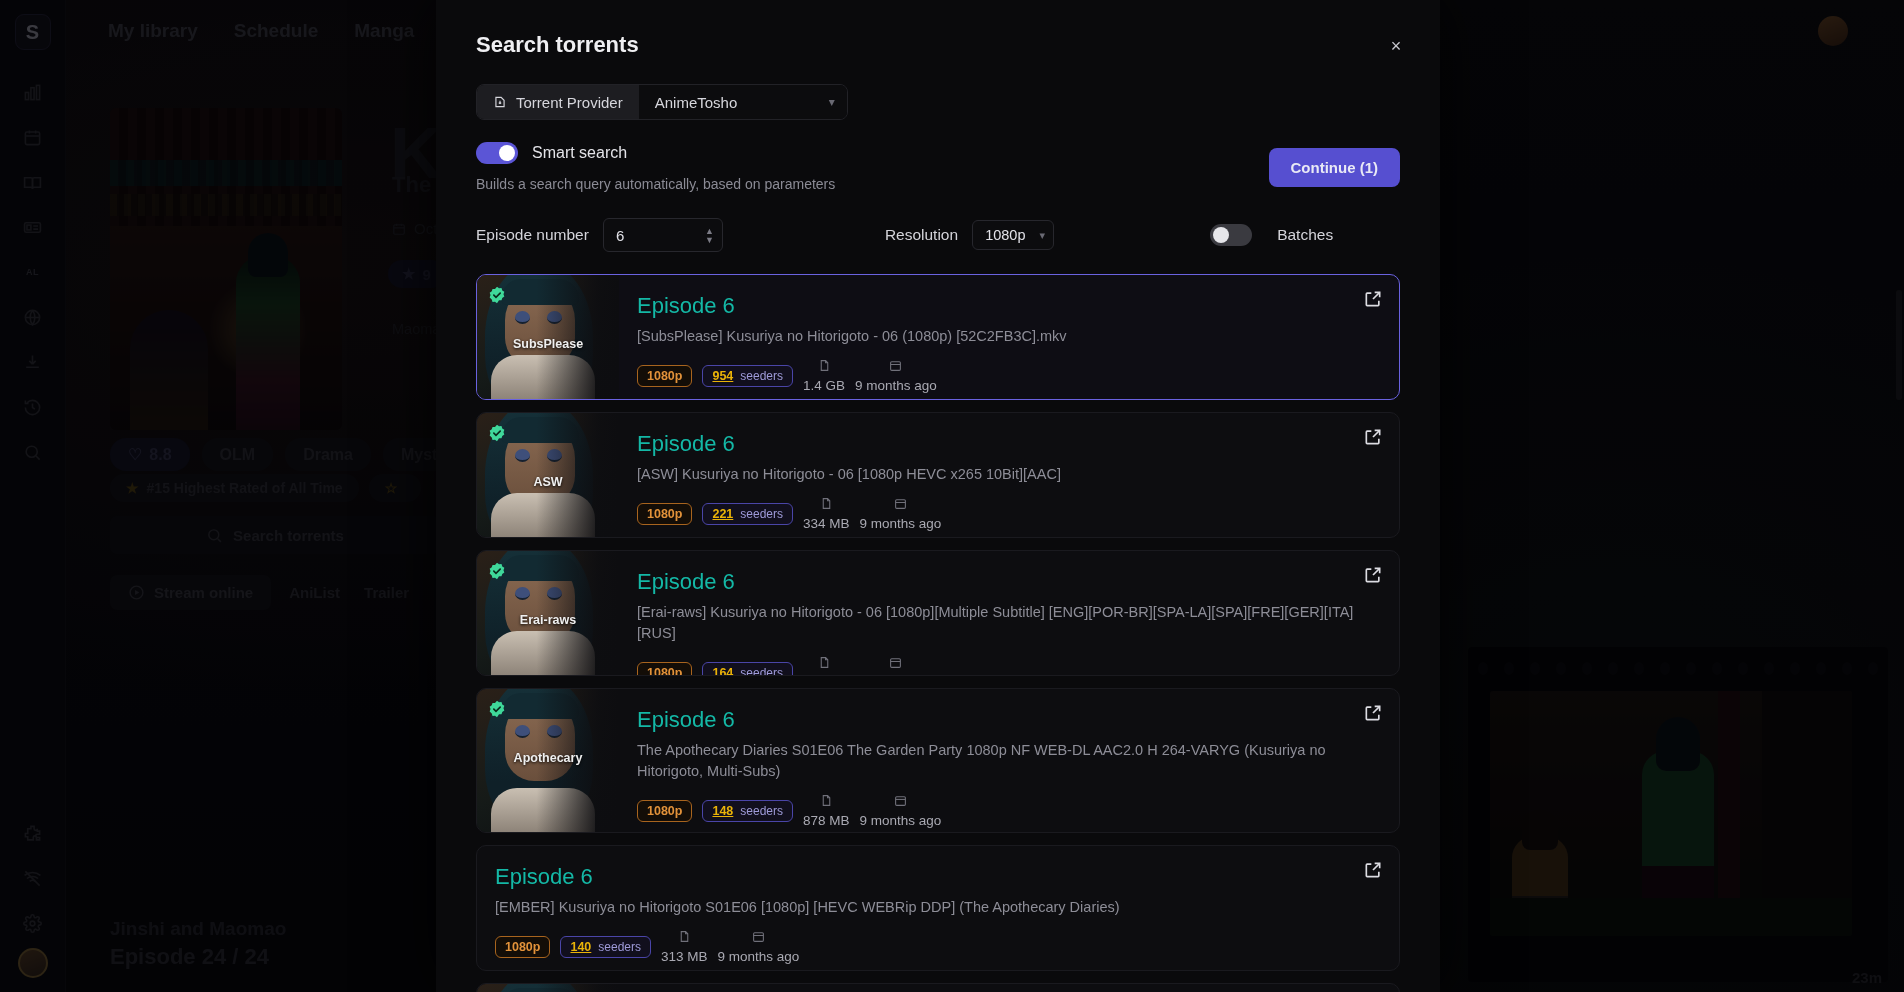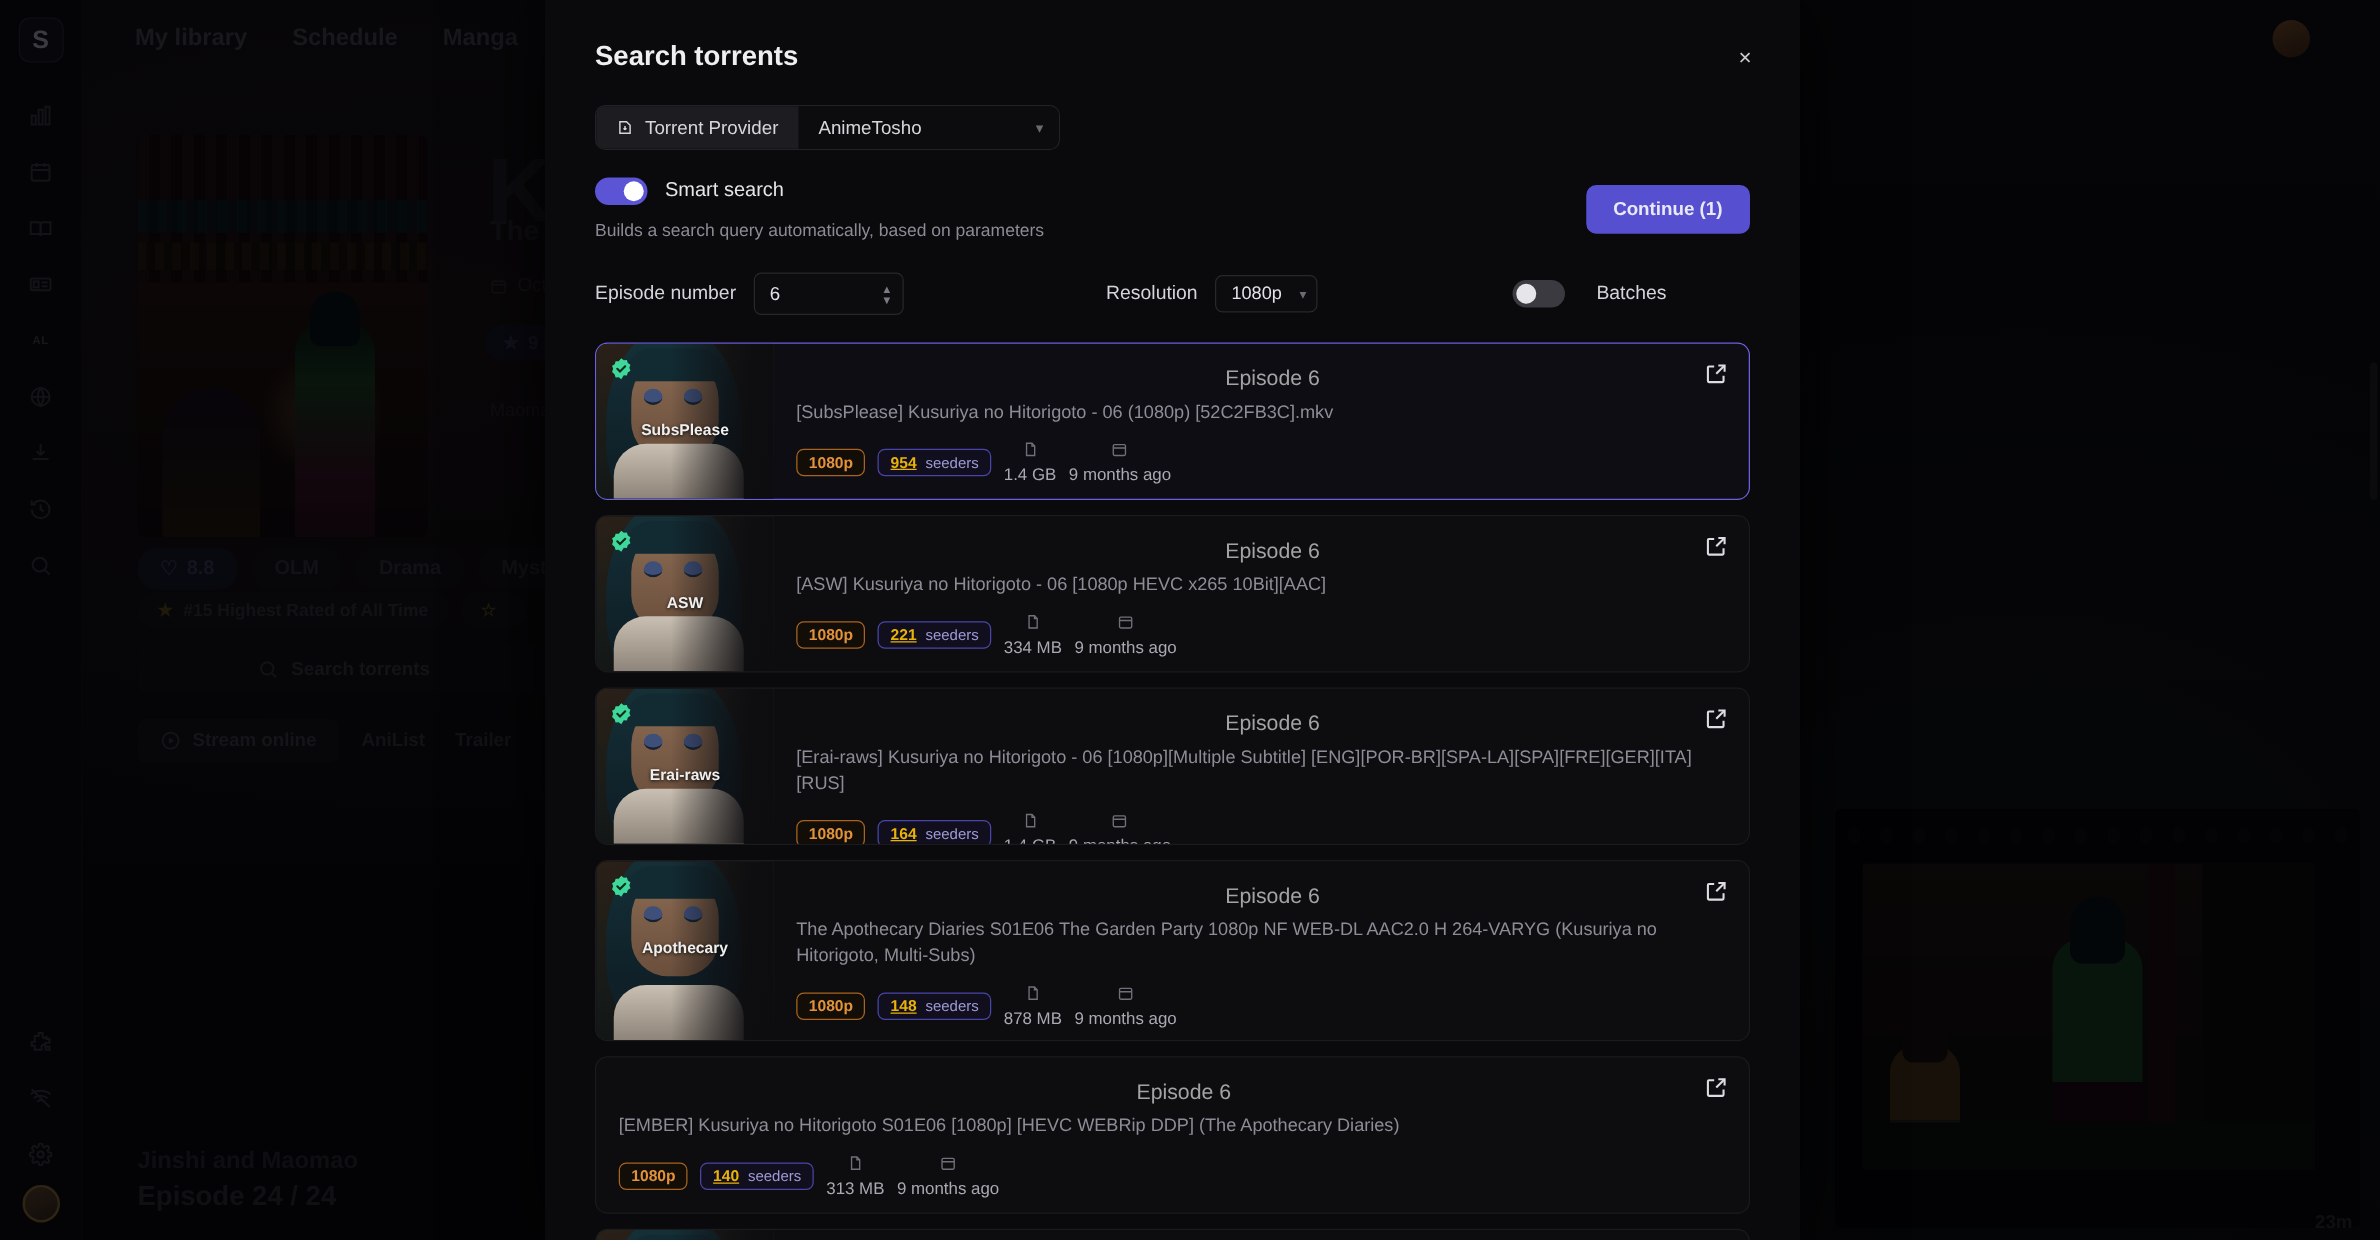--- a/index.html
+++ b/index.html
@@ -359,21 +359,21 @@
   }
   .verified {
     position:absolute; left: 10px; top: 10px; width: 20px; height: 20px; z-index: 3;
   }
   .provider-name {
     position:absolute; left: 0; right: 0; top: 62px; z-index: 3;
     text-align:center; font-size: 12.5px; font-weight:bold; color:#efefef;
     text-shadow: 0 1px 3px rgba(0,0,0,0.95);
   }
   .result-main { flex: 1; padding: 18px 0 0 18px; min-width: 0; }
-  .r-episode { font-size: 17px; color:#a3a3a3;text-align:center; }
+  .r-episode { font-size: 22px; color:#14b8a6; }
   .r-name {
     margin-top: 7px; font-size: 14.5px; color:#8d8d97; line-height: 1.45;
     padding-right: 40px;
   }
   .r-meta { margin-top: 12px; display:flex; align-items:center; gap: 10px; }
   .badge-res {
     border: 1px solid #a8641e; border-radius: 6px; padding: 3px 9px;
     font-size: 12.5px; font-weight:bold; color:#e2923a; background:#130d07;
   }
   .badge-seed {

